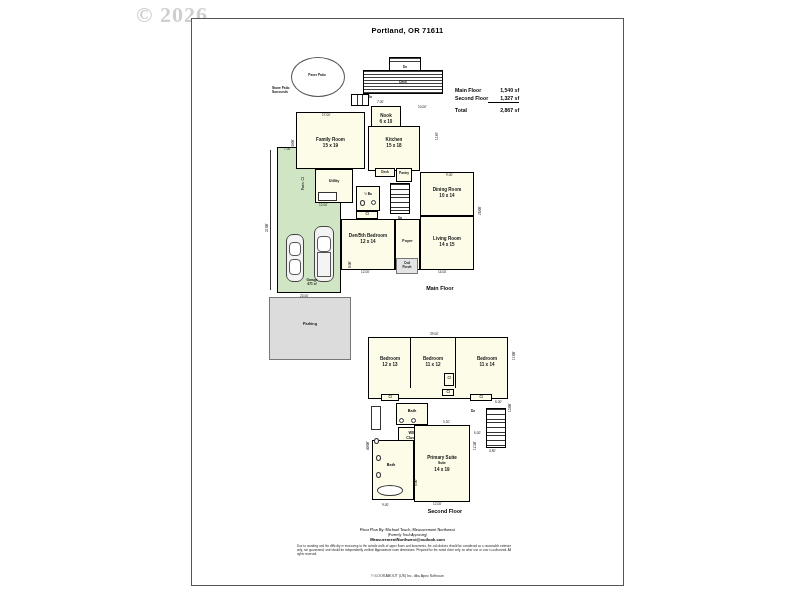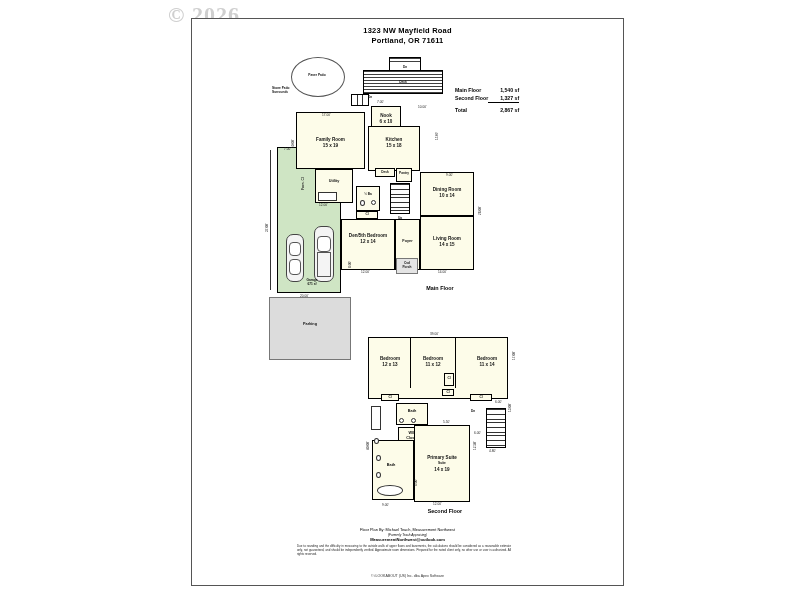--- a/index.html
+++ b/index.html
@@ -4,21 +4,21 @@
 <style>
   html,body{margin:0;padding:0;background:#ffffff;}
   body{width:800px;height:600px;position:relative;overflow:hidden;
        font-family:"Liberation Sans",sans-serif;color:#000;}
   .stage{position:absolute;left:0;top:0;width:800px;height:600px;}
 
   
   .page-frame{position:absolute;left:191px;top:18px;width:433px;height:568px;
               border:1px solid #555;box-sizing:border-box;background:#fff;}
 
-  .watermark{position:absolute;left:168px;top:2px;font-size:22px;color:#cfcfcf;
+  .watermark{position:absolute;left:136px;top:2px;font-size:22px;color:#cfcfcf;
              letter-spacing:1px;font-family:"Liberation Serif",serif;
              font-weight:600;white-space:nowrap;}
 
   .addr{position:absolute;left:191px;top:26px;width:433px;text-align:center;
         font-size:7.5px;font-weight:bold;line-height:10px;letter-spacing:.2px;}
 
   
   .legend{position:absolute;left:455px;top:86px;font-size:5.2px;line-height:8px;}
   .legend table{border-collapse:collapse;}
   .legend td{padding:0 0 0 0;white-space:nowrap;font-weight:bold;}
@@ -85,21 +85,20 @@
 </head>
 <body>
 
 <div class="stage">
 
   <div class="watermark">© 2026</div>
 
   <div class="page-frame"></div>
 
   <div class="addr">
-    <div>1323 NW Mayfield Road</div>
     <div>Portland, OR 71611</div>
   </div>
 
   <div class="legend">
     <table>
       <tbody>
           <tr>
         <td>Main Floor</td>
         <td class="v">1,540 sf</td>
       </tr>

